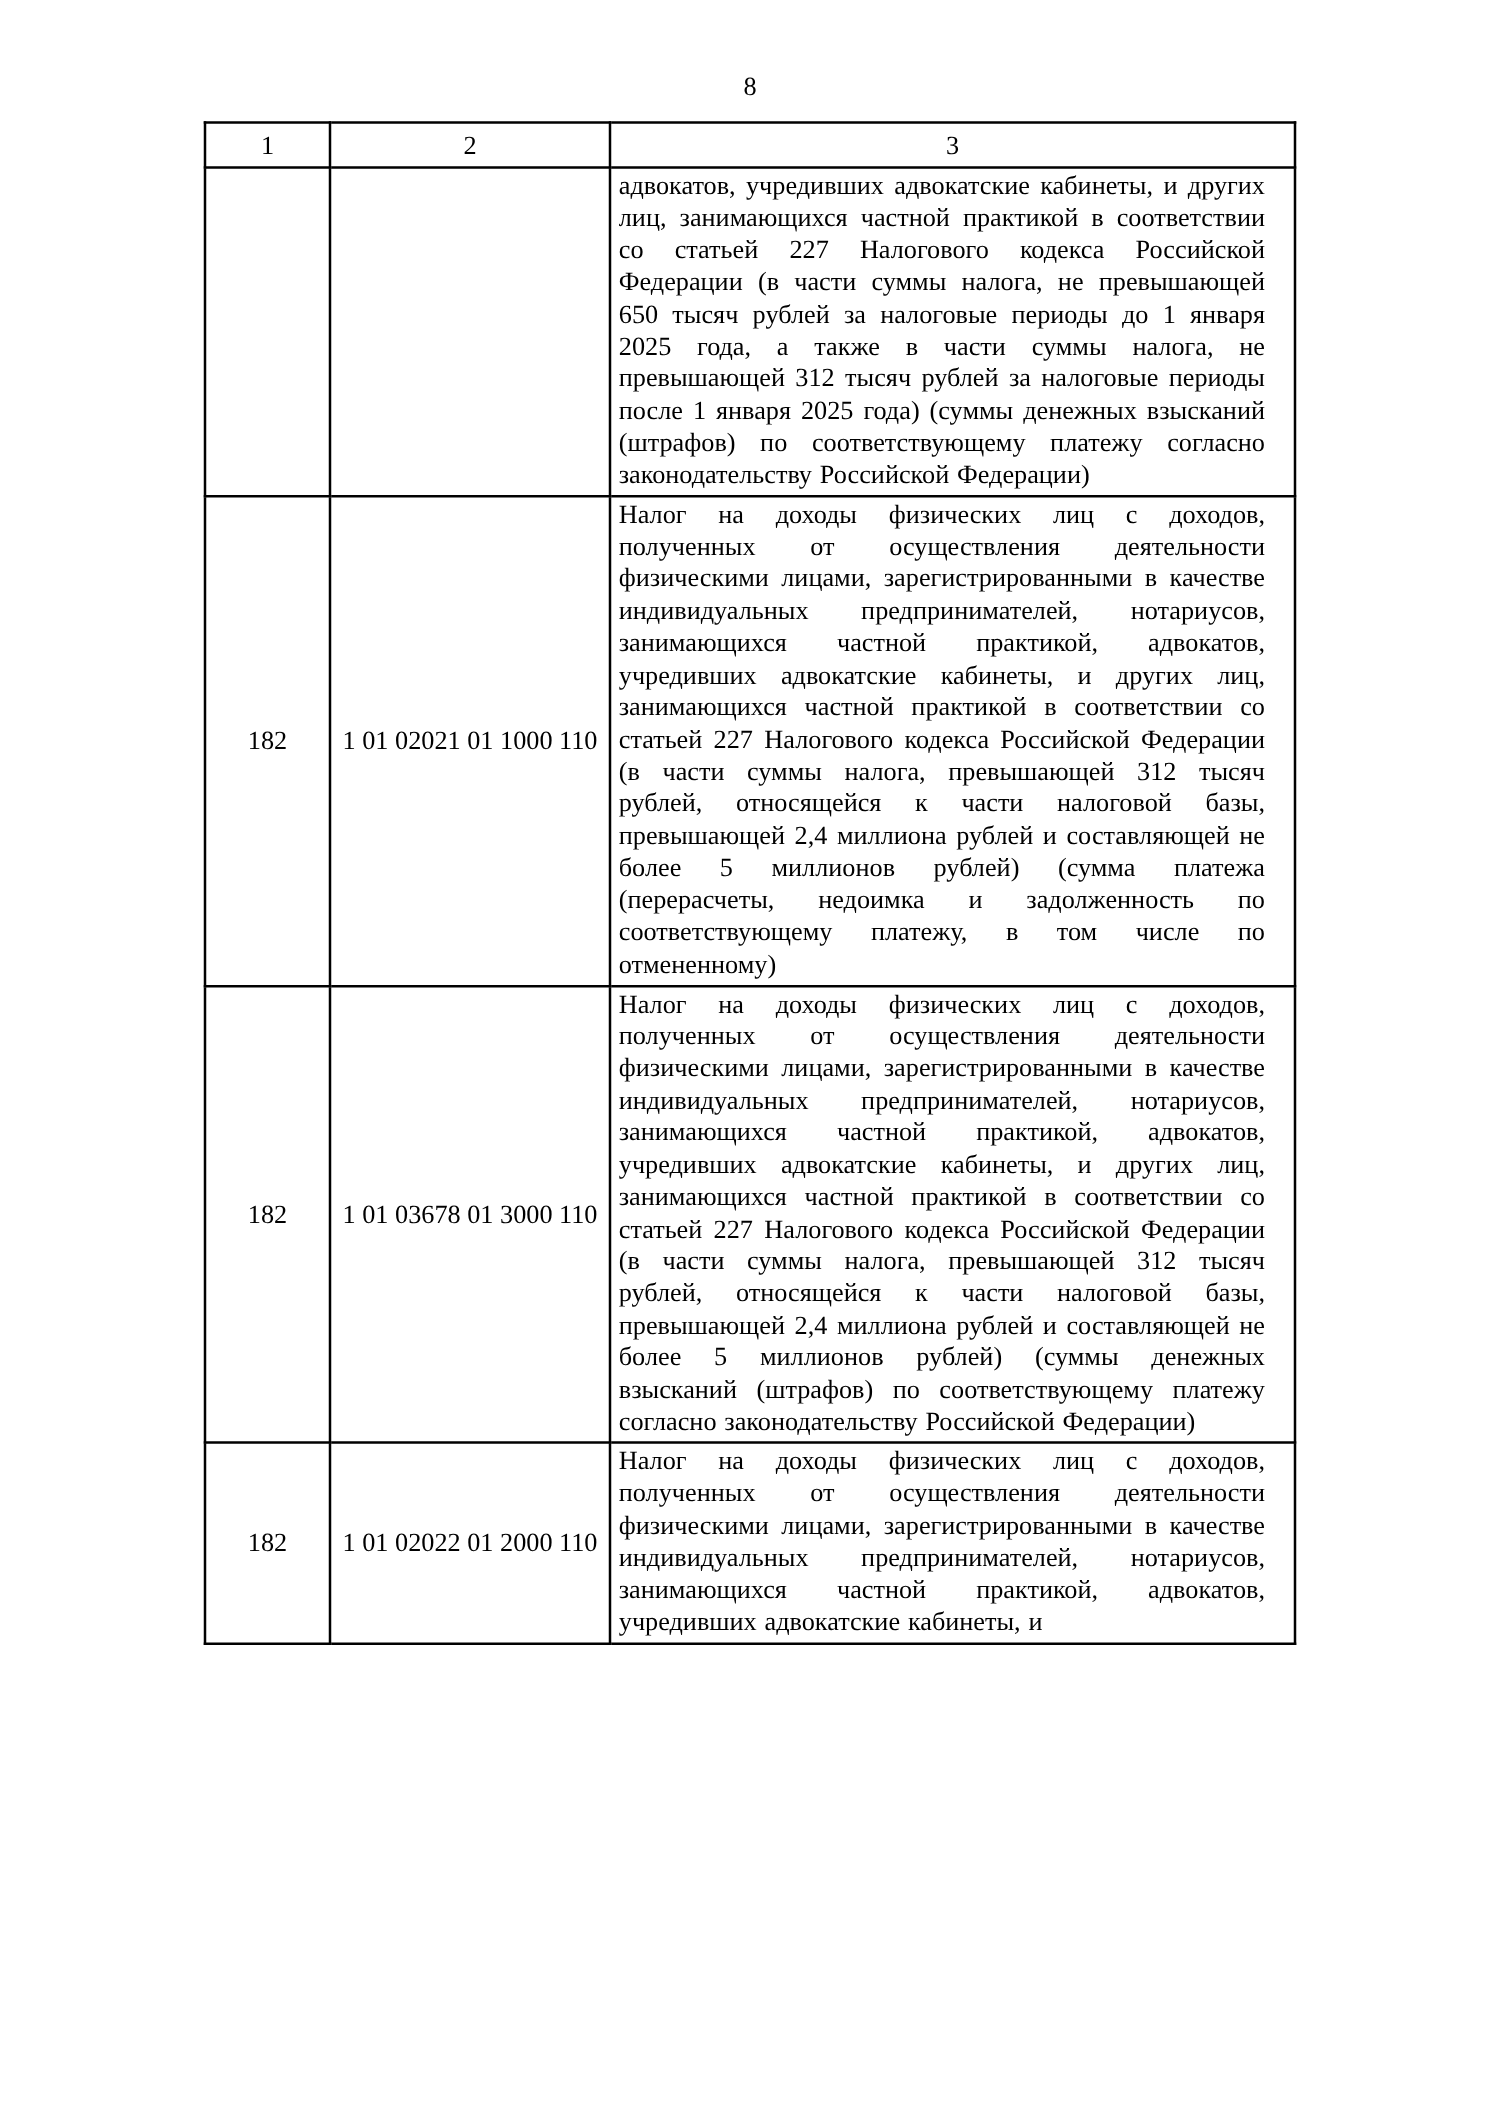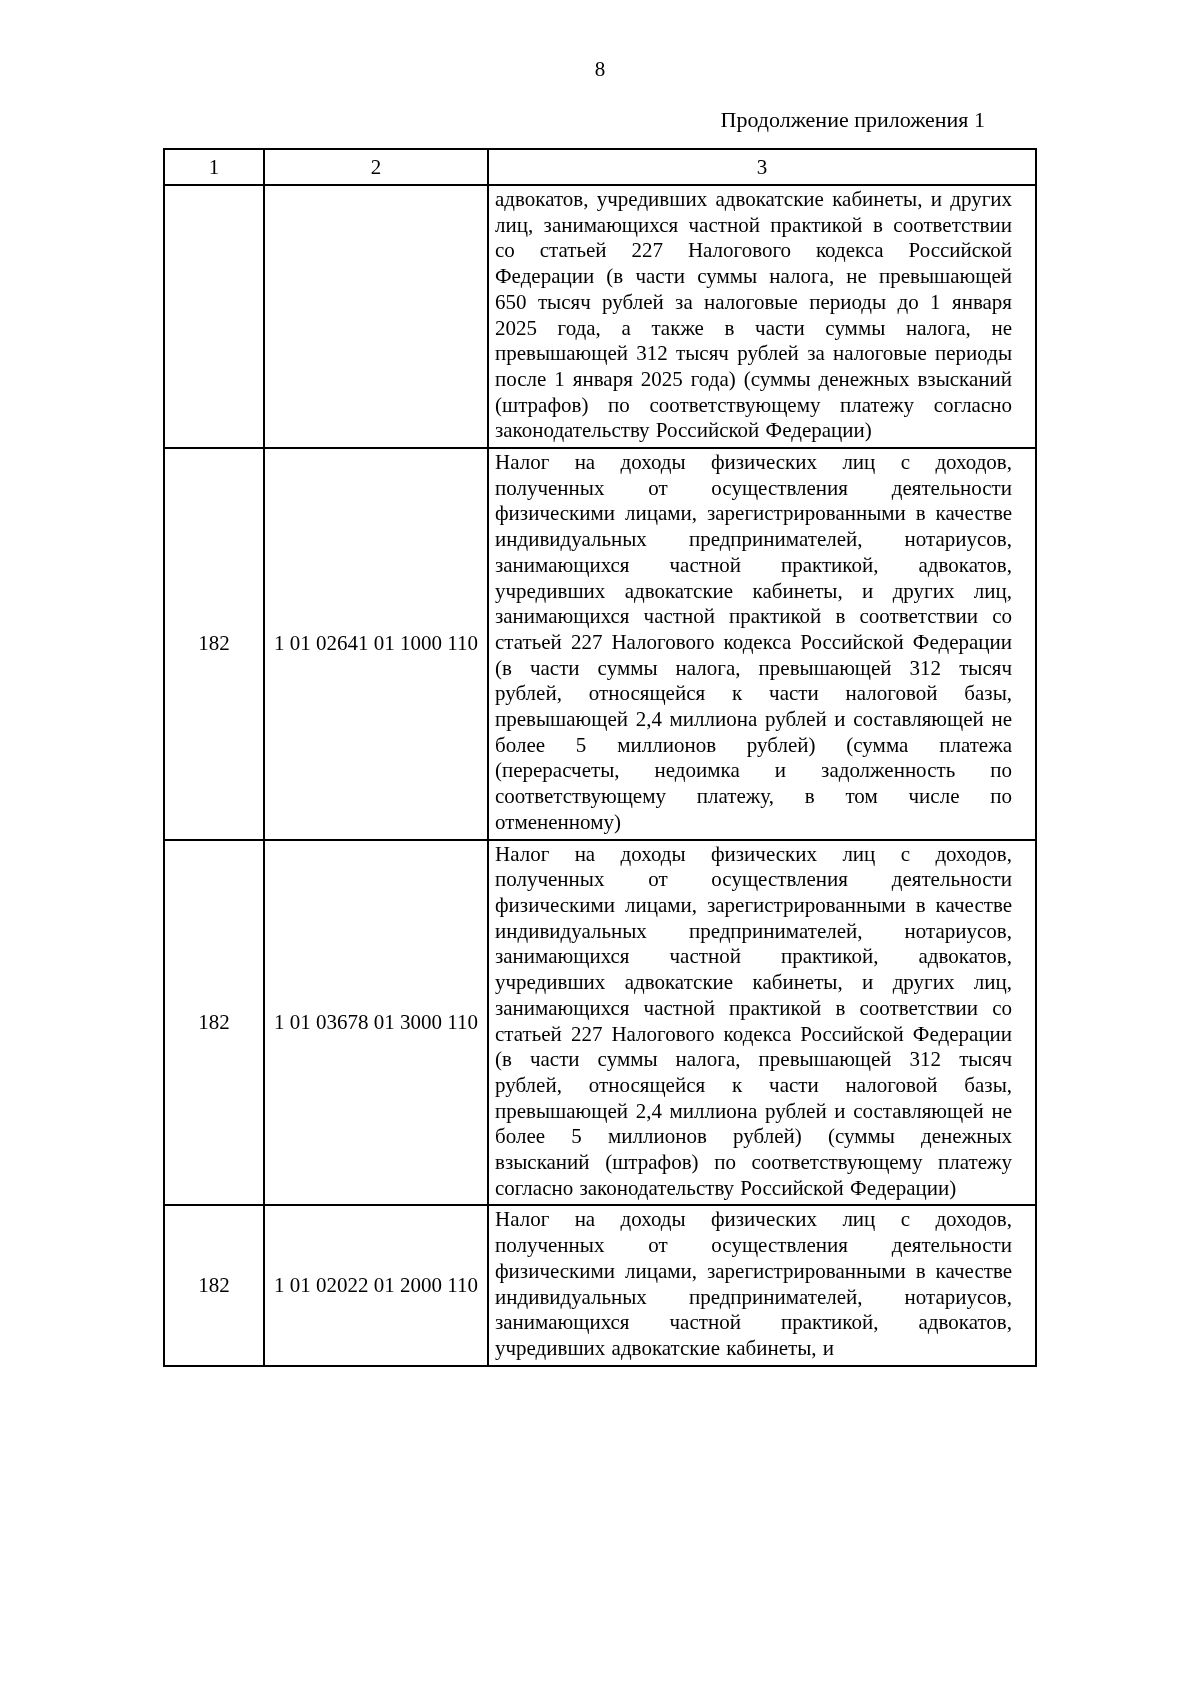--- a/index.html
+++ b/index.html
@@ -72,21 +72,20 @@
     overflow: hidden;
   }
 </style>
 </head>
 <body>
 
 <div class="page">
 
   <div class="page-number">8</div>
 
-  <div class="continuation">Продолжение приложения 1</div>
 
   <div class="table-wrap">
     <table class="kbk">
       <colgroup>
         <col class="c1">
           <col class="c2">
           <col class="c3">
       </colgroup>
 
       <tbody>
@@ -99,21 +98,21 @@
       <tr>
         <td class="code"></td>
         <td class="code"></td>
         <td class="desc">
           <div class="desc-inner">адвокатов, учредивших адвокатские кабинеты, и других лиц, занимающихся частной практикой в соответствии со статьей 227 Налогового кодекса Российской Федерации (в части суммы налога, не превышающей 650 тысяч рублей за налоговые периоды до 1 января 2025 года, а также в части суммы налога, не превышающей 312 тысяч рублей за налоговые периоды после 1 января 2025 года) (суммы денежных взысканий (штрафов) по соответствующему платежу согласно законодательству Российской Федерации)</div>
         </td>
       </tr>
 
       <tr>
         <td class="code">182</td>
-        <td class="code">1 01 02641 01 1000 110</td>
+        <td class="code">1 01 02021 01 1000 110</td>
         <td class="desc">
           <div class="desc-inner">Налог на доходы физических лиц с доходов, полученных от осуществления деятельности физическими лицами, зарегистрированными в качестве индивидуальных предпринимателей, нотариусов, занимающихся частной практикой, адвокатов, учредивших адвокатские кабинеты, и других лиц, занимающихся частной практикой в соответствии со статьей 227 Налогового кодекса Российской Федерации (в части суммы налога, превышающей 312 тысяч рублей, относящейся к части налоговой базы, превышающей 2,4 миллиона рублей и составляющей не более 5 миллионов рублей) (сумма платежа (перерасчеты, недоимка и задолженность по соответствующему платежу, в том числе по отмененному)</div>
         </td>
       </tr>
 
       <tr>
         <td class="code">182</td>
         <td class="code">1 01 03678 01 3000 110</td>
         <td class="desc">
           <div class="desc-inner">Налог на доходы физических лиц с доходов, полученных от осуществления деятельности физическими лицами, зарегистрированными в качестве индивидуальных предпринимателей, нотариусов, занимающихся частной практикой, адвокатов, учредивших адвокатские кабинеты, и других лиц, занимающихся частной практикой в соответствии со статьей 227 Налогового кодекса Российской Федерации (в части суммы налога, превышающей 312 тысяч рублей, относящейся к части налоговой базы, превышающей 2,4 миллиона рублей и составляющей не более 5 миллионов рублей) (суммы денежных взысканий (штрафов) по соответствующему платежу согласно законодательству Российской Федерации)</div>

